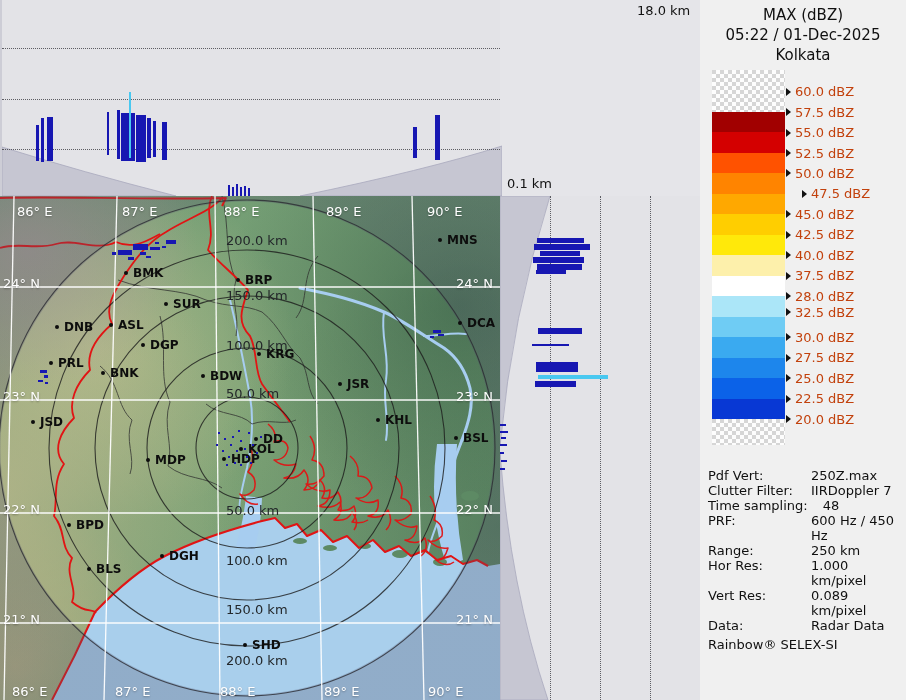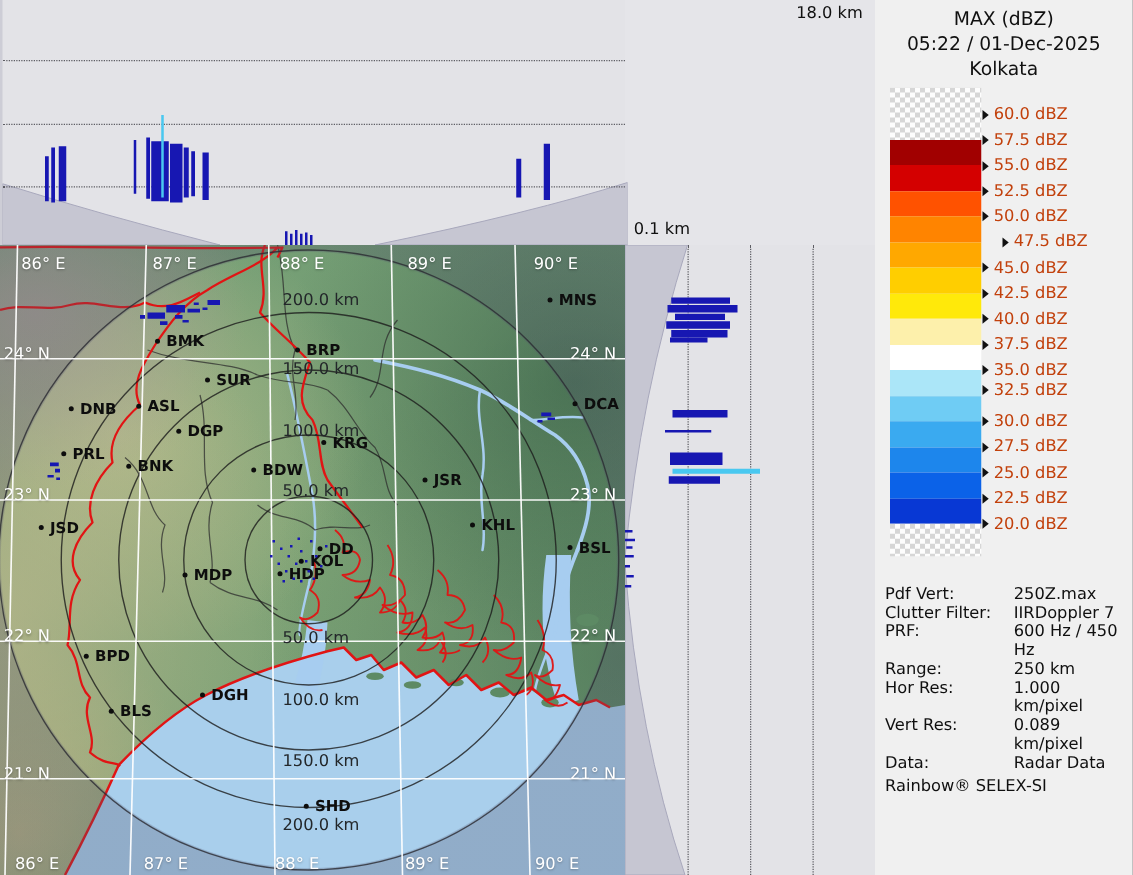--- a/index.html
+++ b/index.html
@@ -384,21 +384,21 @@
         <div class="scale-row" style="top: 248.36px;">
           <div class="scale-arrow"></div>
           <div>40.0 dBZ</div>
         </div>
         <div class="scale-row" style="top: 268.83px;">
           <div class="scale-arrow"></div>
           <div>37.5 dBZ</div>
         </div>
         <div class="scale-row" style="top: 289.3px;">
           <div class="scale-arrow"></div>
-          <div>35.0 dBZ</div>
+          <div>28.0 dBZ</div>
         </div>
         <div class="scale-row" style="top: 305px;">
           <div class="scale-arrow"></div>
           <div>32.5 dBZ</div>
         </div>
         <div class="scale-row" style="top: 330.24px;">
           <div class="scale-arrow"></div>
           <div>30.0 dBZ</div>
         </div>
         <div class="scale-row" style="top: 350.71px;">
@@ -420,20 +420,24 @@
       </div>
     <div id="metadata">
       <div id="metadata-rows">
           <div class="meta-row">
             <div class="meta-key">Pdf Vert:</div>
             <div class="meta-val">250Z.max</div>
           </div>
           <div class="meta-row">
             <div class="meta-key">Clutter Filter:</div>
             <div class="meta-val">IIRDoppler 7</div>
+          </div>
+          <div class="meta-row">
+            <div class="meta-key">Time sampling:</div>
+            <div class="meta-val">48</div>
           </div>
           <div class="meta-row">
             <div class="meta-key">PRF:</div>
             <div class="meta-val">600 Hz / 450 Hz</div>
           </div>
           <div class="meta-row">
             <div class="meta-key">Range:</div>
             <div class="meta-val">250 km</div>
           </div>
           <div class="meta-row">

